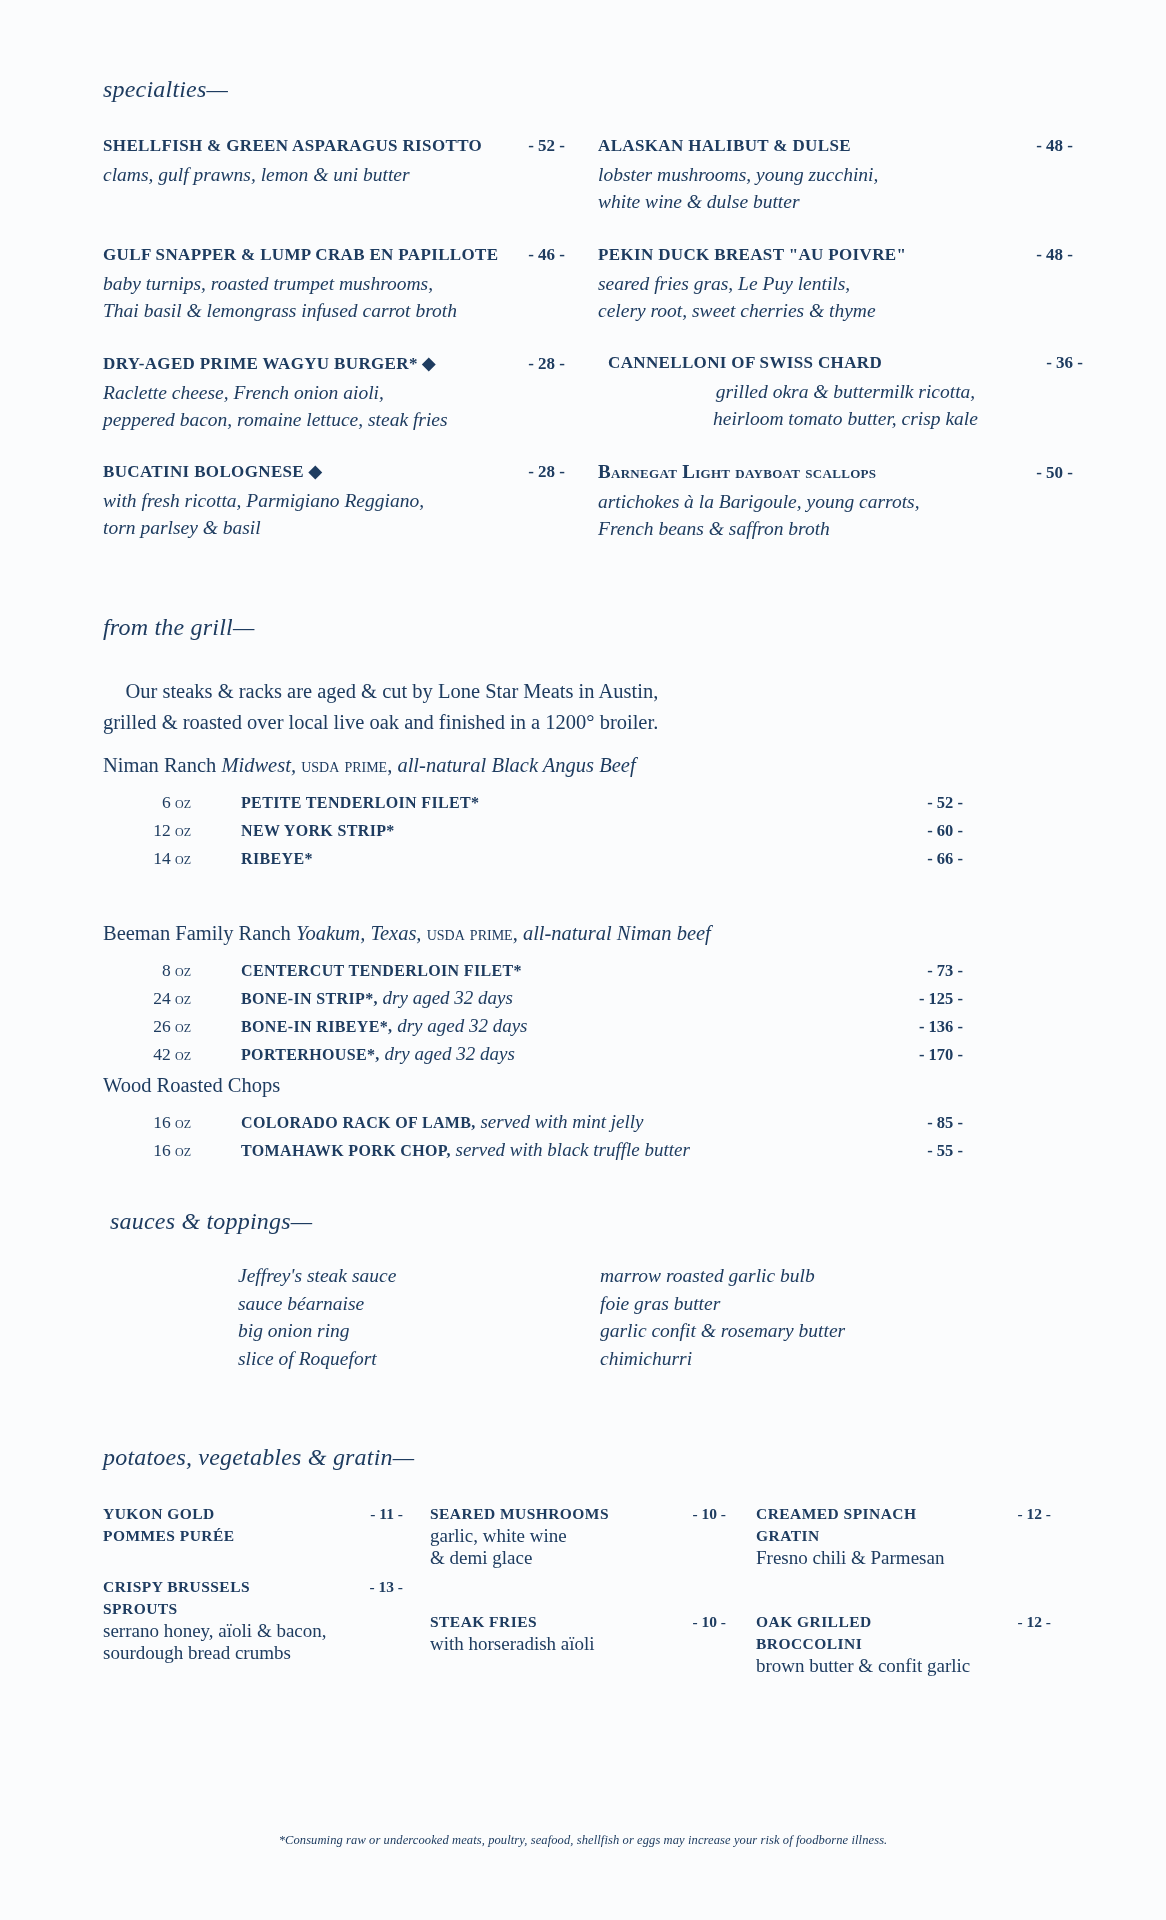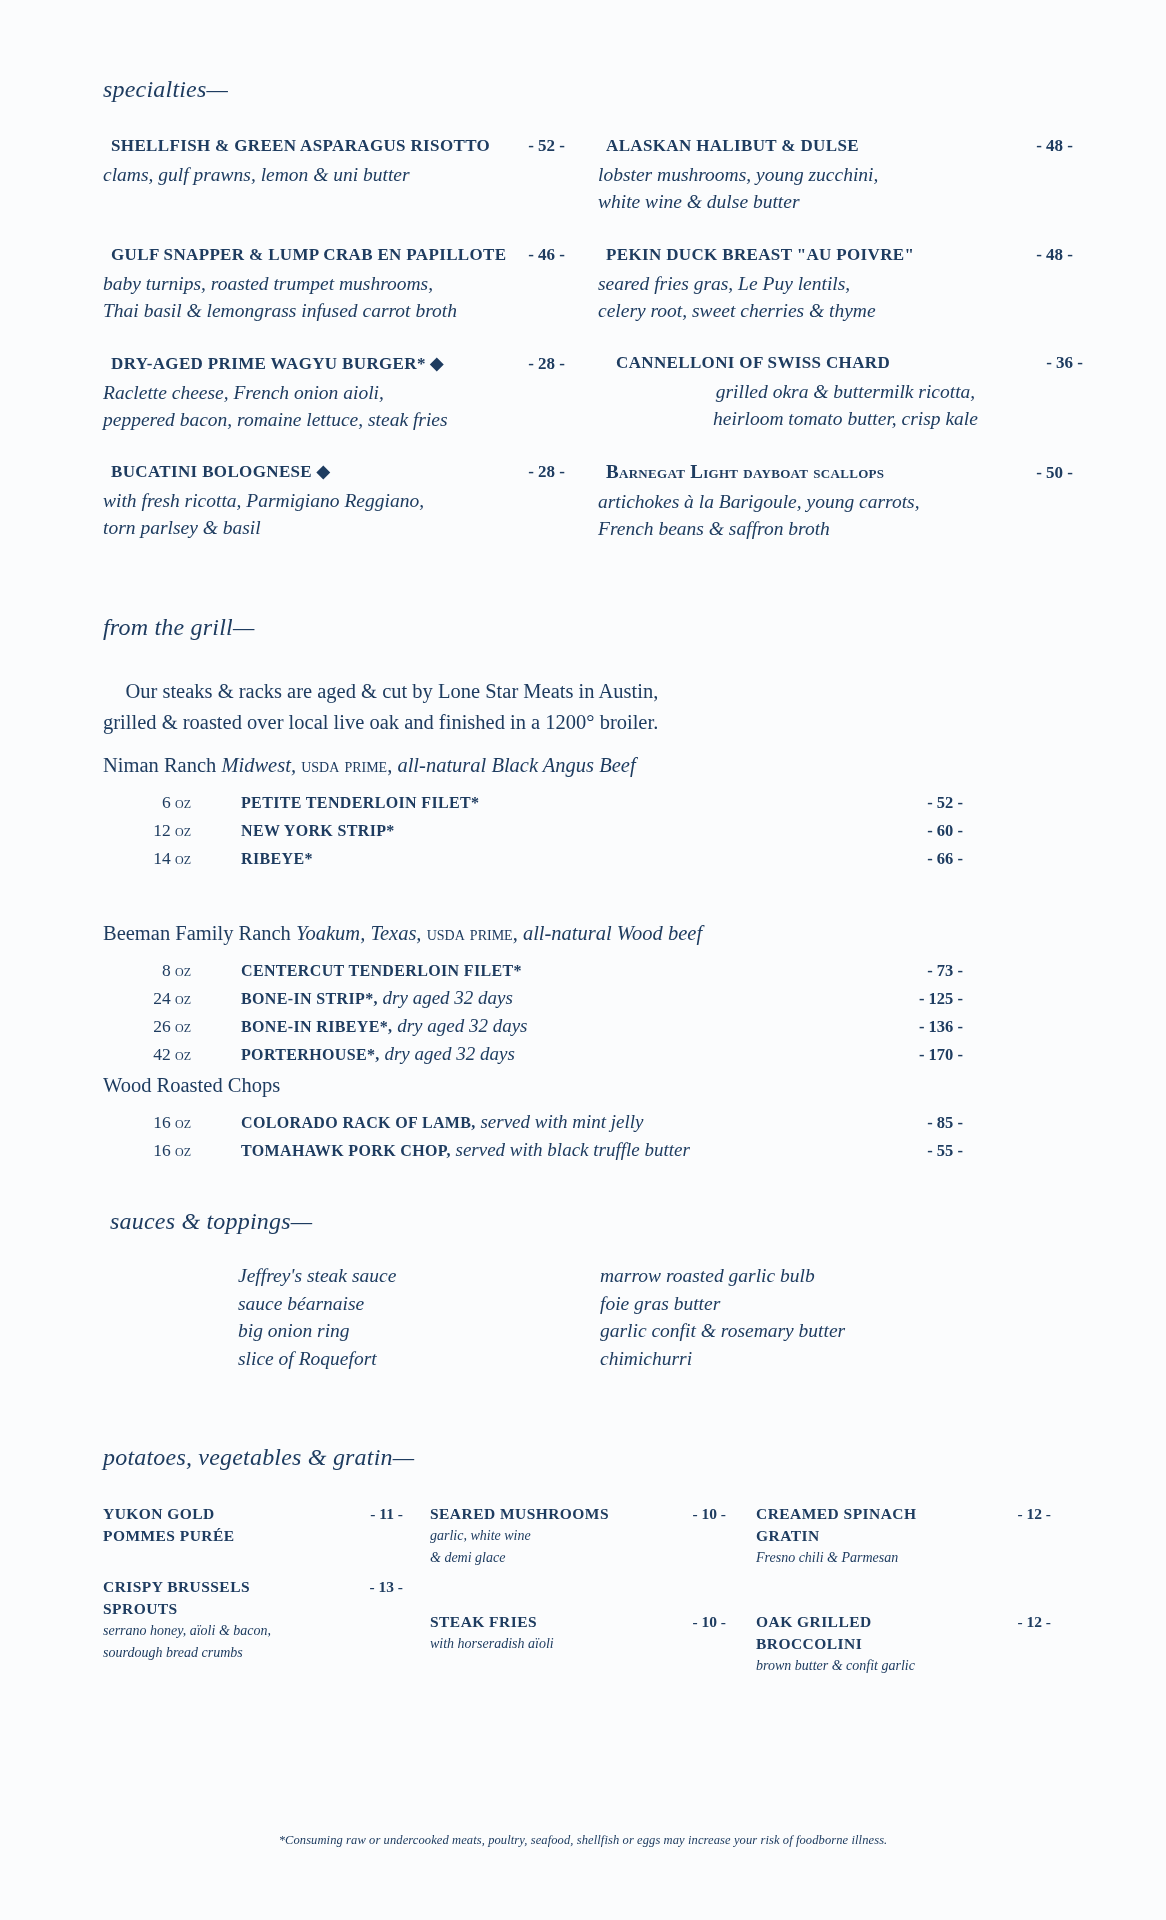--- a/index.html
+++ b/index.html
@@ -8,21 +8,21 @@
     background:#fbfcfd; color:#1e3c60;
     font-family:"Liberation Serif", serif;
     overflow:hidden;
   }
   .abs { position:absolute; }
   
   .sec-heading { font-style:italic; font-weight:normal; font-size:24px; letter-spacing:0.2px; }
   
   .sp-item { }
   .sp-row { display:flex; justify-content:space-between; align-items:baseline; }
-  .dish { font-weight:bold; font-size:17px; letter-spacing:0.35px; white-space:nowrap;margin-left:8px; }
+  .dish { font-weight:bold; font-size:17px; letter-spacing:0.35px; white-space:nowrap; }
   .dish.sc-name { font-variant:small-caps; font-size:19px; letter-spacing:0.3px; }
   .price { font-weight:bold; font-size:17px; white-space:nowrap; margin-left:8px; }
   .desc { font-style:italic; font-size:19.5px; line-height:27px; }
   .sp-item .desc-block { margin-top:5px; }
   
   .intro { font-size:20.5px; line-height:31px; }
   .g-title { font-size:20.5px; line-height:27px; }
   .g-title .it { font-style:italic; }
   .g-title .scp { font-variant:small-caps; }
   .g-rows { margin-top:9px; }
@@ -33,21 +33,21 @@
   .g-note { font-style:italic; font-size:19px; }
   .g-price { flex:0 0 auto; font-weight:bold; font-size:16.5px; white-space:nowrap; }
   
   .sauce-line { font-style:italic; font-size:19.5px; line-height:27.5px; }
   
   .side-col { }
   .side-item { }
   .side-row { display:flex; justify-content:space-between; align-items:baseline; }
   .side-name { font-weight:bold; font-size:15.5px; letter-spacing:0.45px; line-height:22px; white-space:nowrap; }
   .side-price { font-weight:bold; font-size:15.5px; white-space:nowrap; margin-left:6px; }
-  .side-desc { font-style:italic; font-size:14px; line-height:22px; white-space:nowrap; }
+  .side-desc { font-size:19px; line-height:22px; white-space:nowrap; }
   
   .disclaimer { font-style:italic; font-size:12.5px; text-align:center; width:1166px; letter-spacing:0.1px; }
 </style>
 </head>
 <body>
 
 <div class="abs sec-heading" style="left:103px; top:76px;">specialties—</div>
 
 <div class="abs sp-item" style="left:103px; top:136px; width:462px;">
   <div class="sp-row">
@@ -161,21 +161,21 @@
     <div class="g-row">
       <span class="g-size">14 oz</span>
       <span class="g-main"><span class="g-name">RIBEYE*</span><span class="g-note"></span></span>
       <span class="g-price">- 66 -</span>
     </div>
   </div>
 </div>
 
 <div class="abs" style="left:103px; top:920px; width:860px;">
   <div class="g-title">
-    <span>Beeman Family Ranch </span><span class="it">Yoakum, Texas, </span><span class="scp">usda prime, </span><span class="it">all-natural Wood beef</span>
+    <span>Beeman Family Ranch </span><span class="it">Yoakum, Texas, </span><span class="scp">usda prime, </span><span class="it">all-natural Niman beef</span>
   </div>
   <div class="g-rows">
     <div class="g-row">
       <span class="g-size">8 oz</span>
       <span class="g-main"><span class="g-name">CENTERCUT TENDERLOIN FILET*</span><span class="g-note"></span></span>
       <span class="g-price">- 73 -</span>
     </div>
     <div class="g-row">
       <span class="g-size">24 oz</span>
       <span class="g-main"><span class="g-name">BONE-IN STRIP*,</span><span class="g-note"> dry aged 32 days</span></span>

